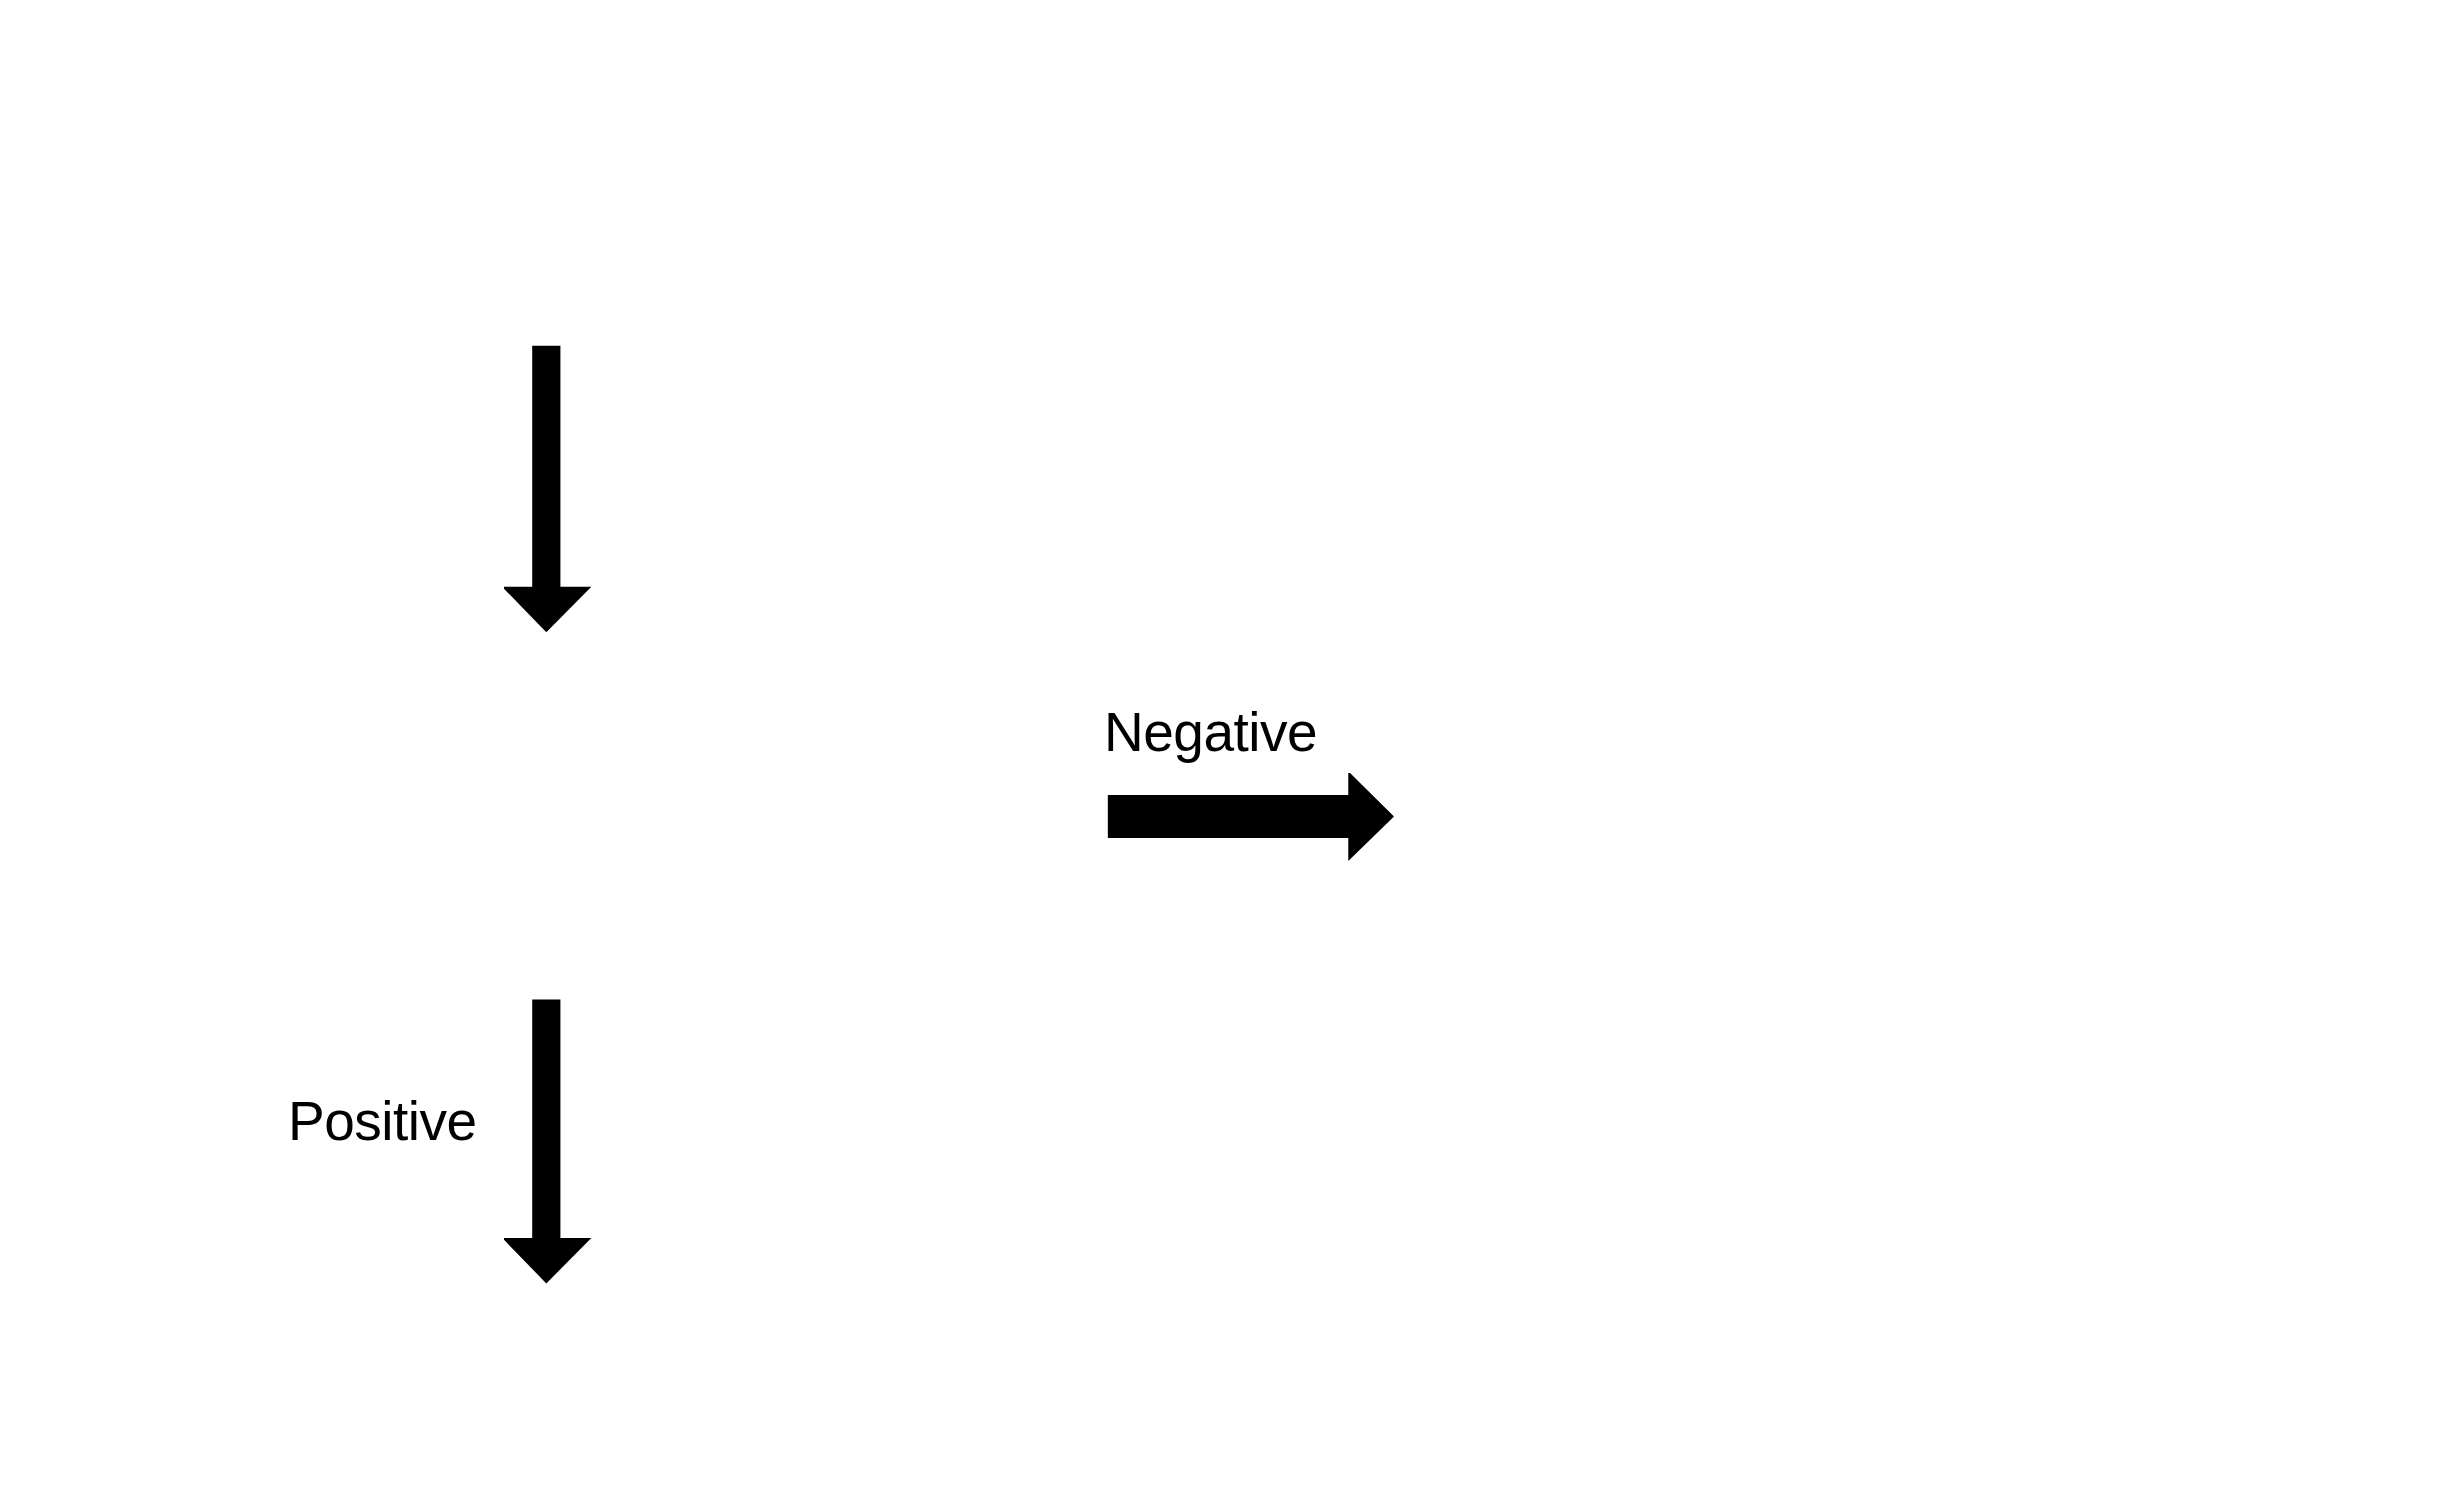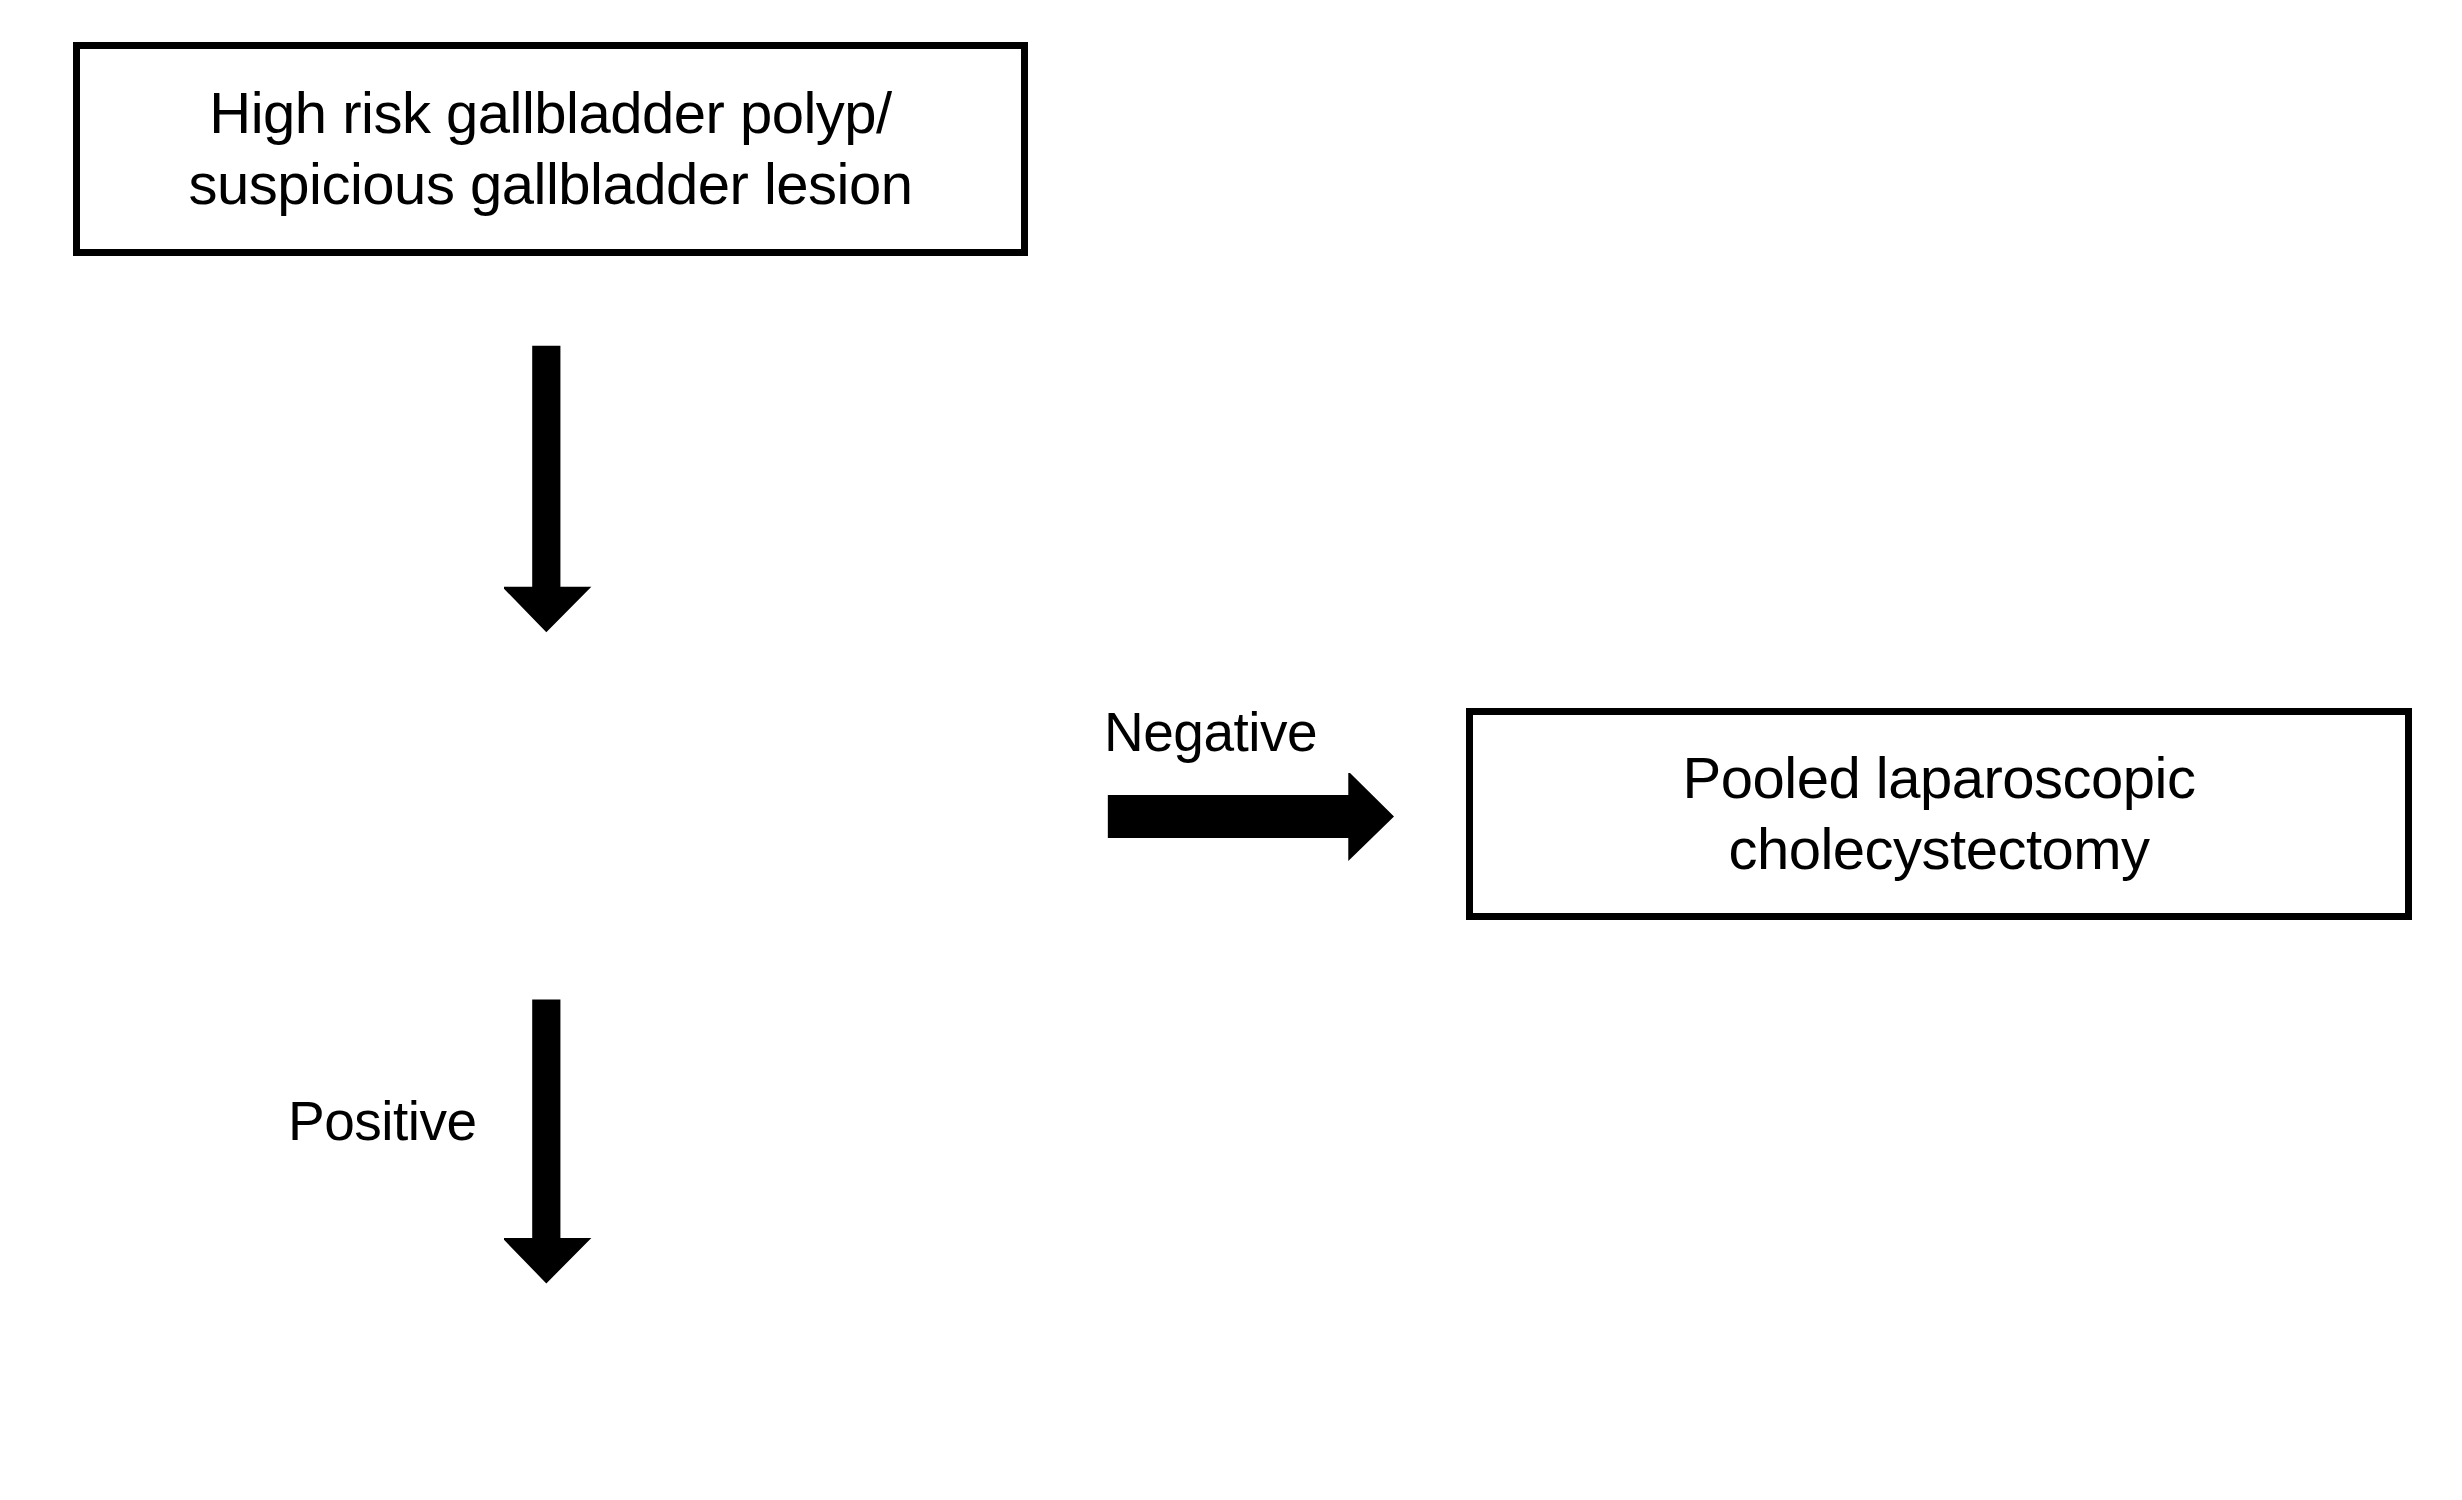--- a/index.html
+++ b/index.html
@@ -77,40 +77,32 @@
   }
   #arrow-down-1 { left: 504px; top: 345px;  width: 91px; height: 288px; }
   #arrow-right-1 { left: 1106px; top: 773px; width: 288px; height: 88px; }
   #arrow-down-2 { left: 504px; top: 999px; width: 91px; height: 285px; }
 </style>
 </head>
 <body>
 
 <div id="canvas">
 
-  <div class="node-box" id="box-high-risk">
-    <span class="node-text">High risk gallbladder polyp/
-suspicious gallbladder lesion</span>
-  </div>
 
   <svg class="arrow-svg" id="arrow-down-1" viewBox="0 0 100 315" aria-hidden="true">
     <polygon points="31,0 62,0 62,265 96,265 46.5,315 -2,265 31,265" fill="#000000"></polygon>
   </svg>
 
 
   <span class="edge-label" id="label-negative">Negative</span>
 
   <svg class="arrow-svg" id="arrow-right-1" viewBox="0 0 315 96" aria-hidden="true">
     <polygon points="2,24 265,24 265,-2 315,47.5 265,96 265,71 2,71" fill="#000000"></polygon>
   </svg>
 
-  <div class="node-box" id="box-pooled">
-    <span class="node-text">Pooled laparoscopic
-cholecystectomy</span>
-  </div>
 
   <span class="edge-label" id="label-positive">Positive</span>
 
   <svg class="arrow-svg" id="arrow-down-2" viewBox="0 0 100 312" aria-hidden="true">
     <polygon points="31,0 62,0 62,262 96,262 46.5,312 -2,262 31,262" fill="#000000"></polygon>
   </svg>
 
 
 </div>
 

